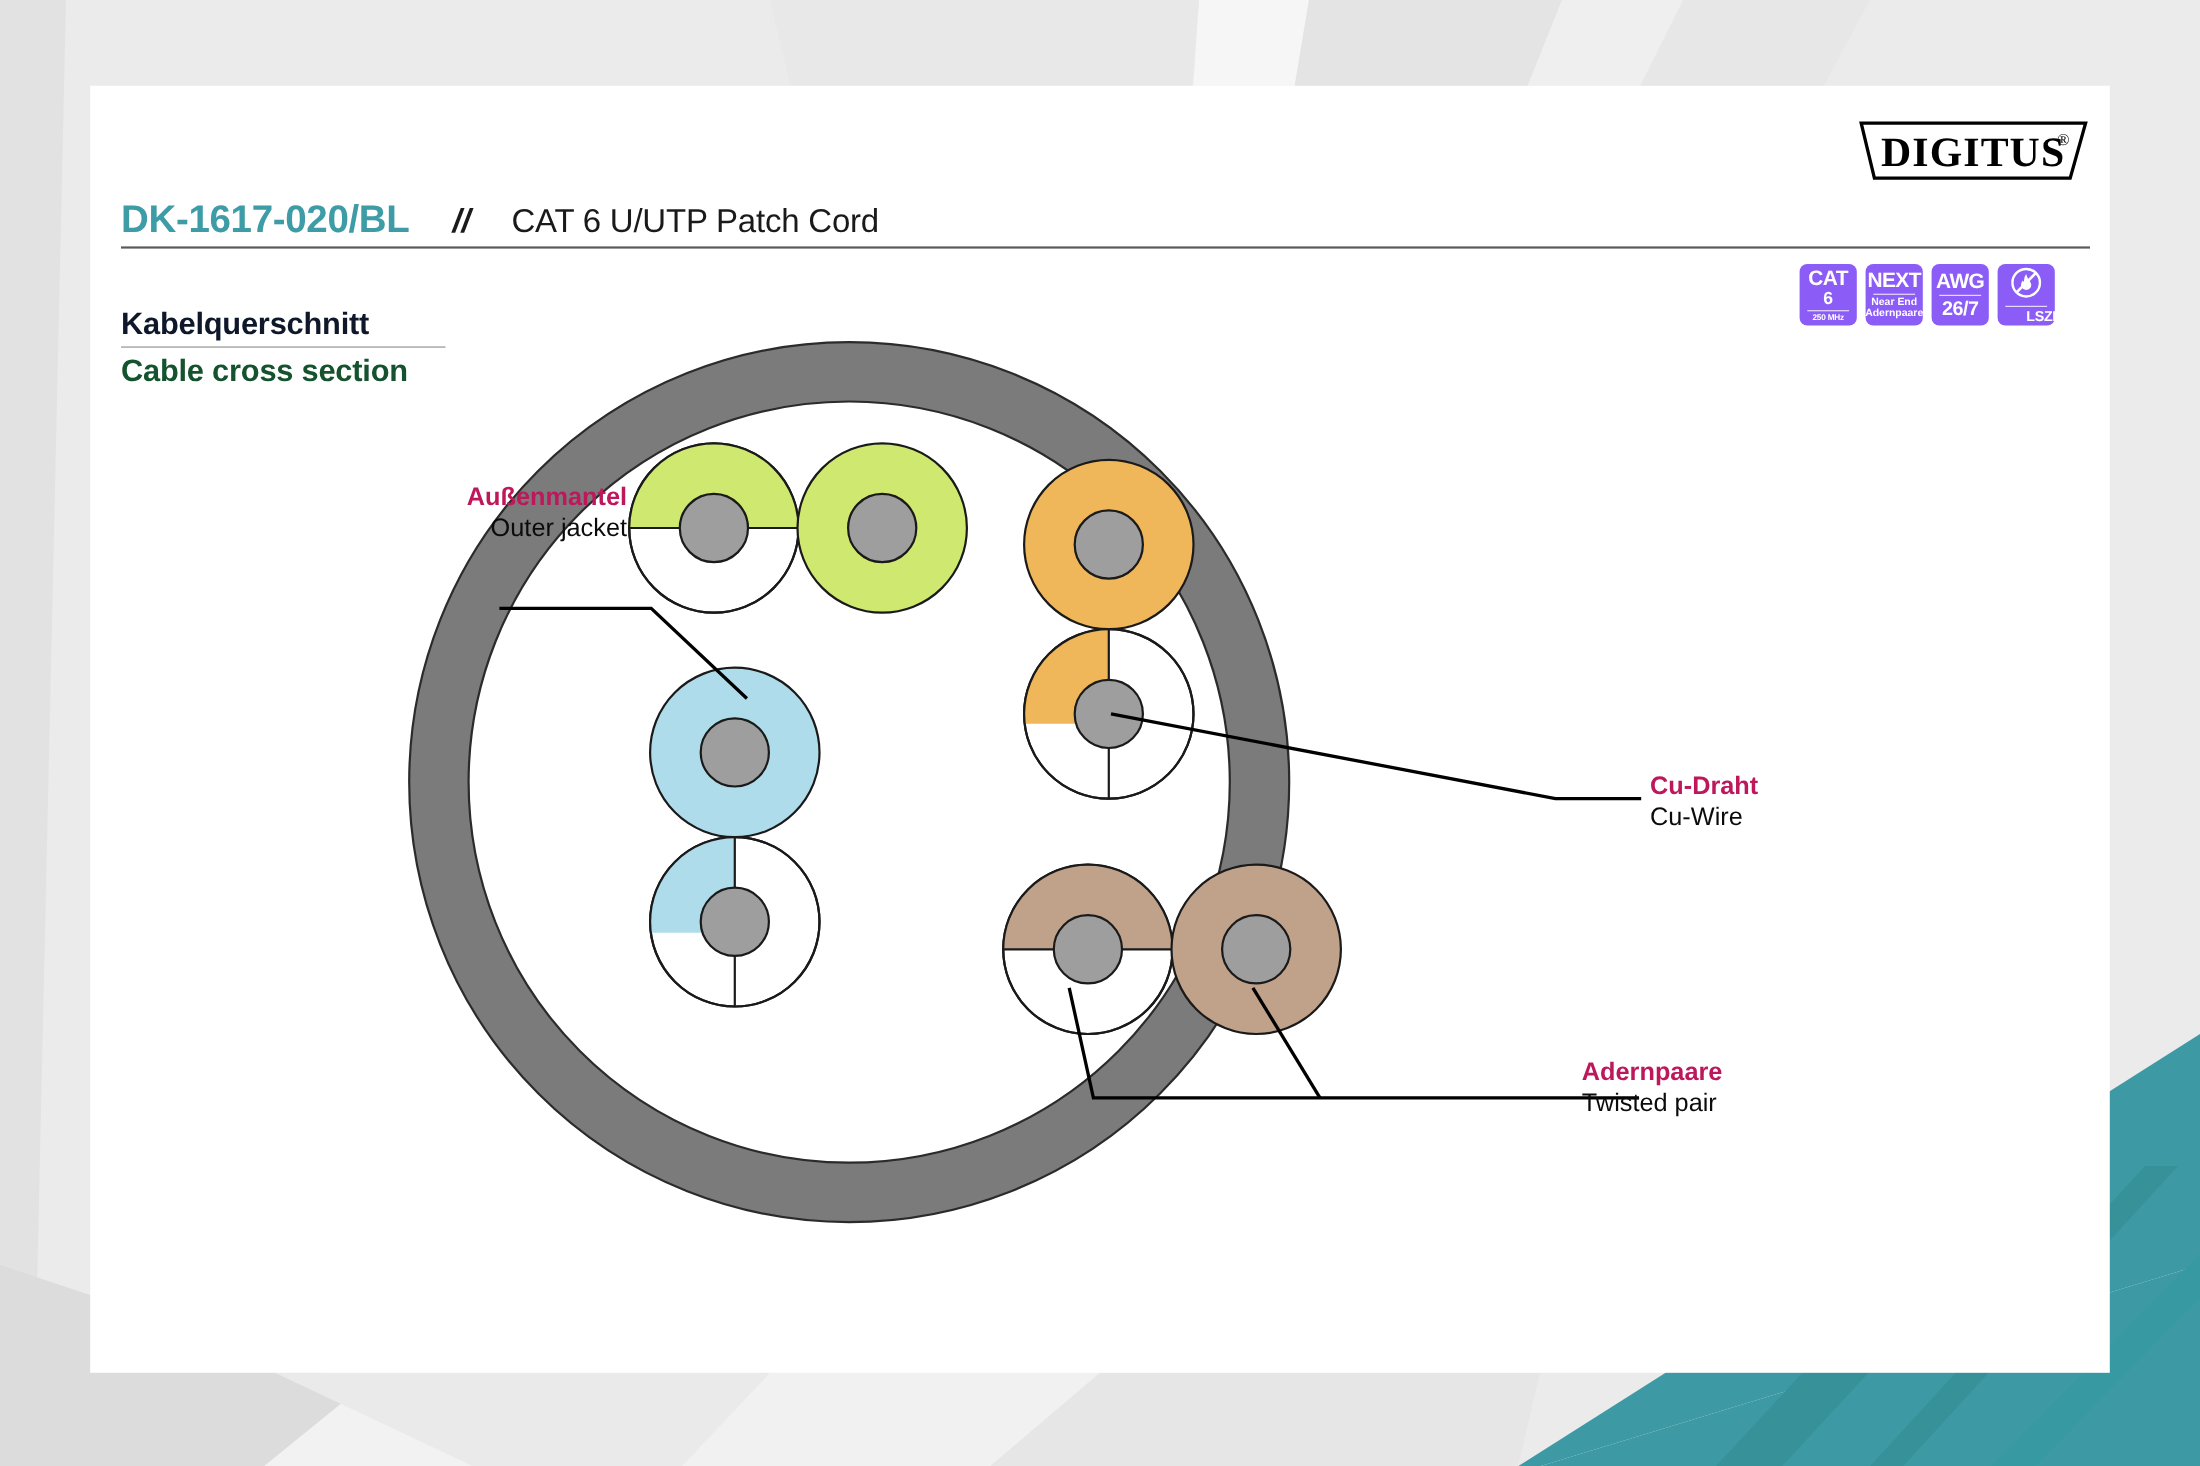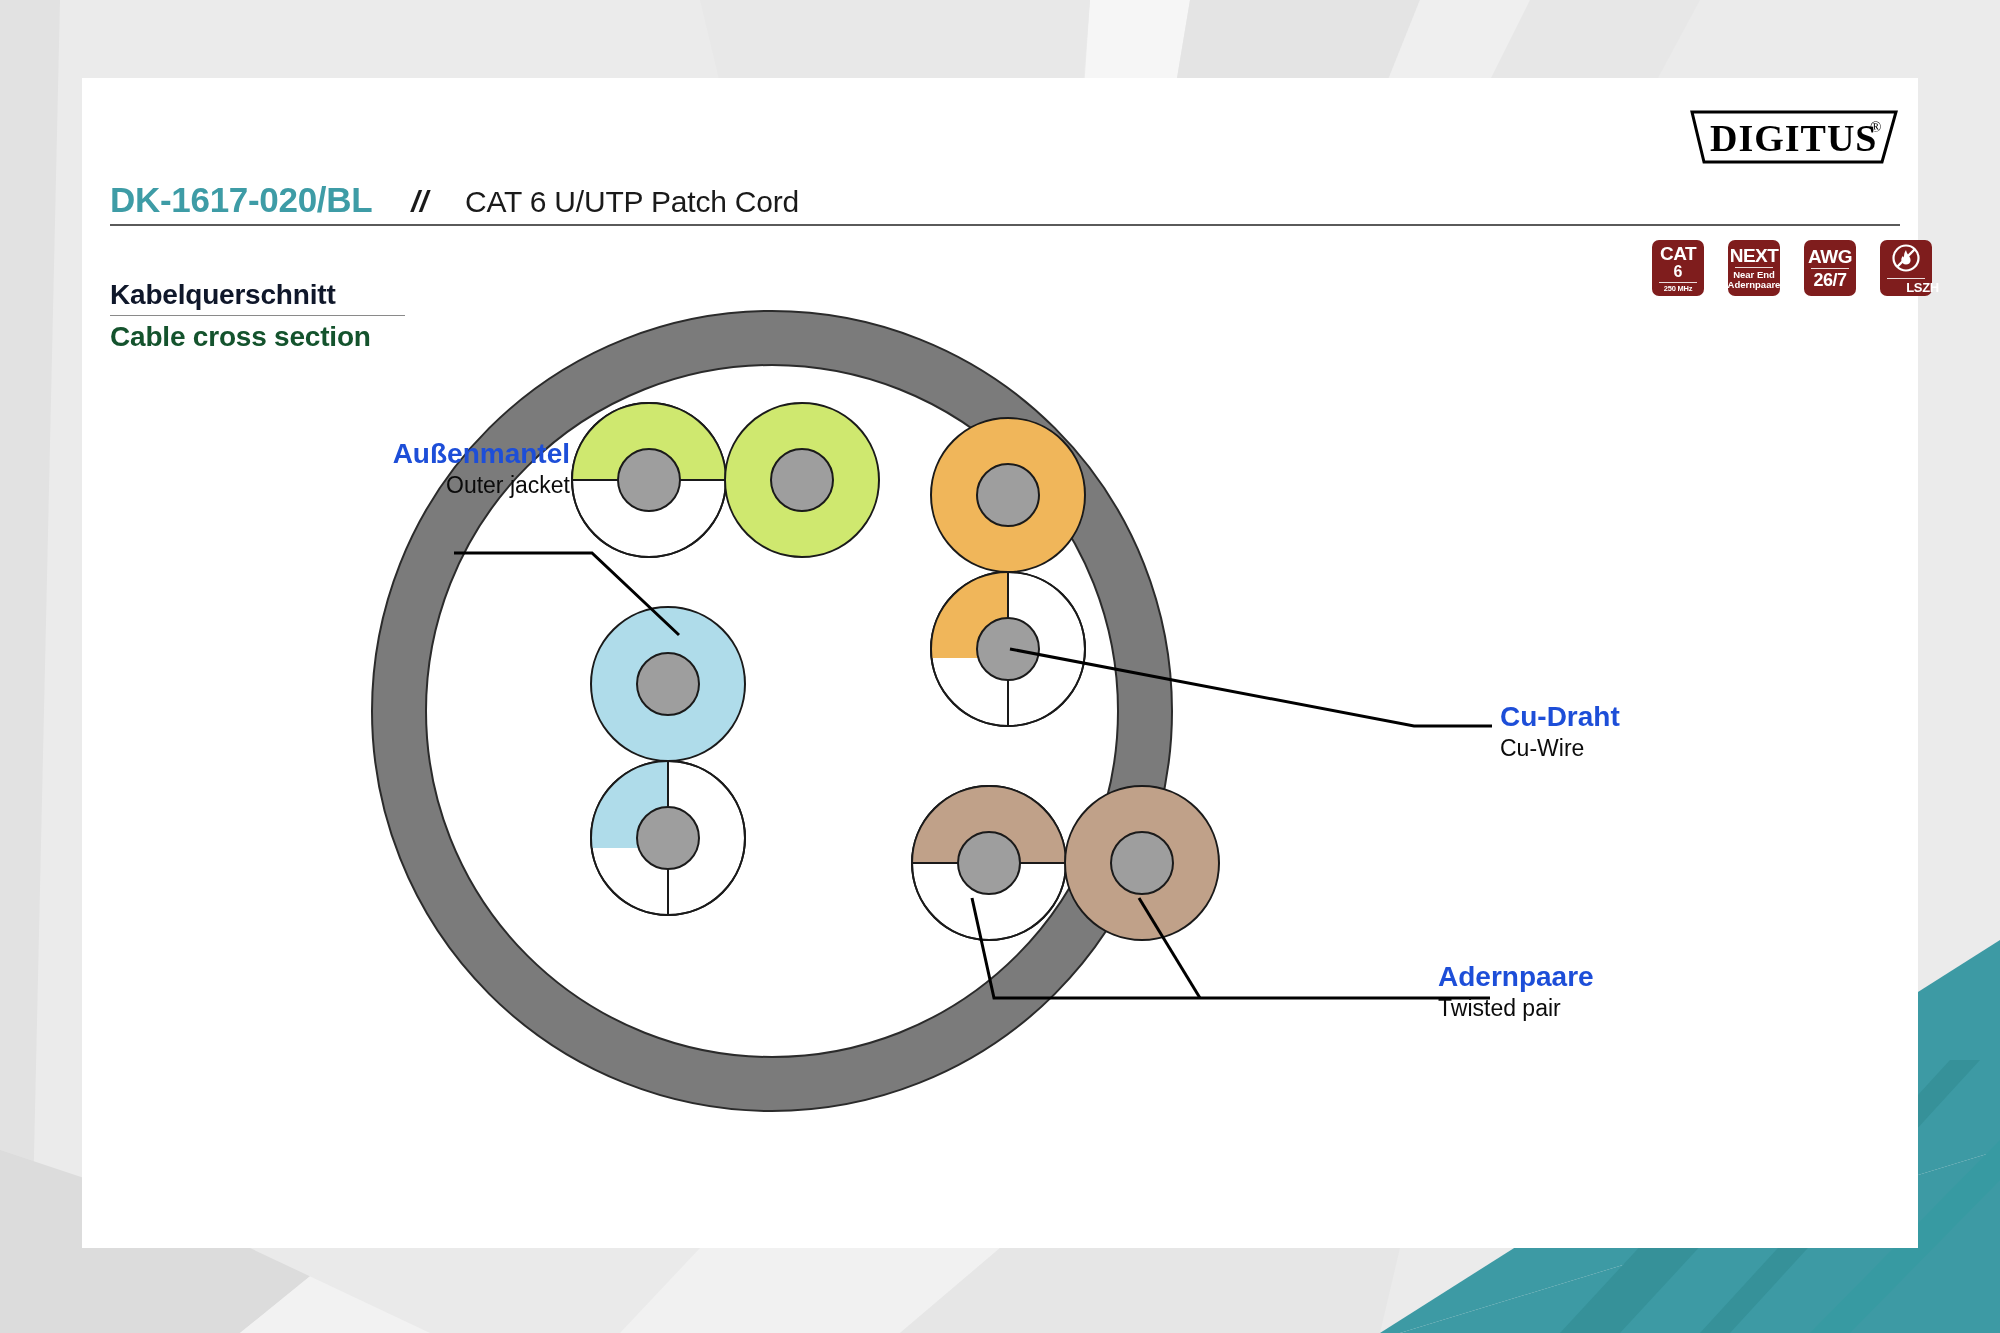--- a/index.html
+++ b/index.html
@@ -113,29 +113,28 @@
     position: absolute;
     left: 1636px;
     top: 240px;
     display: flex;
     gap: 8px;
   }
   .badge {
     width: 52px;
     height: 56px;
     border-radius: 7px;
-    background: #7f1d1d;
+    background: #8b5cf6;
     color: #ffffff;
     display: flex;
     flex-direction: column;
     align-items: center;
     justify-content: center;
     text-align: center;
     line-height: 1.0;
-    margin-left: 16px;
   }
   .badge .b1 {
     font-size: 19px;
     font-weight: bold;
     letter-spacing: -0.5px;
   }
   .badge .b2 {
     font-size: 16px;
     font-weight: bold;
     margin-top: 1px;
@@ -178,23 +177,23 @@
   }
   #diagram svg { display: block; }
 
   
   .callout {
     position: absolute;
     line-height: 1.22;
     white-space: nowrap;
   }
   .callout .c-de {
-    font-size: 28px;
-    font-weight: bold;
-    color: #1d4ed8;
+    font-size: 23px;
+    font-weight: bold;
+    color: #be185d;
   }
   .callout .c-en {
     font-size: 23px;
     color: #0b0b0b;
   }
   #callout-jacket {
     left: 170px;
     top: 437px;
     text-align: right;
     width: 400px;

